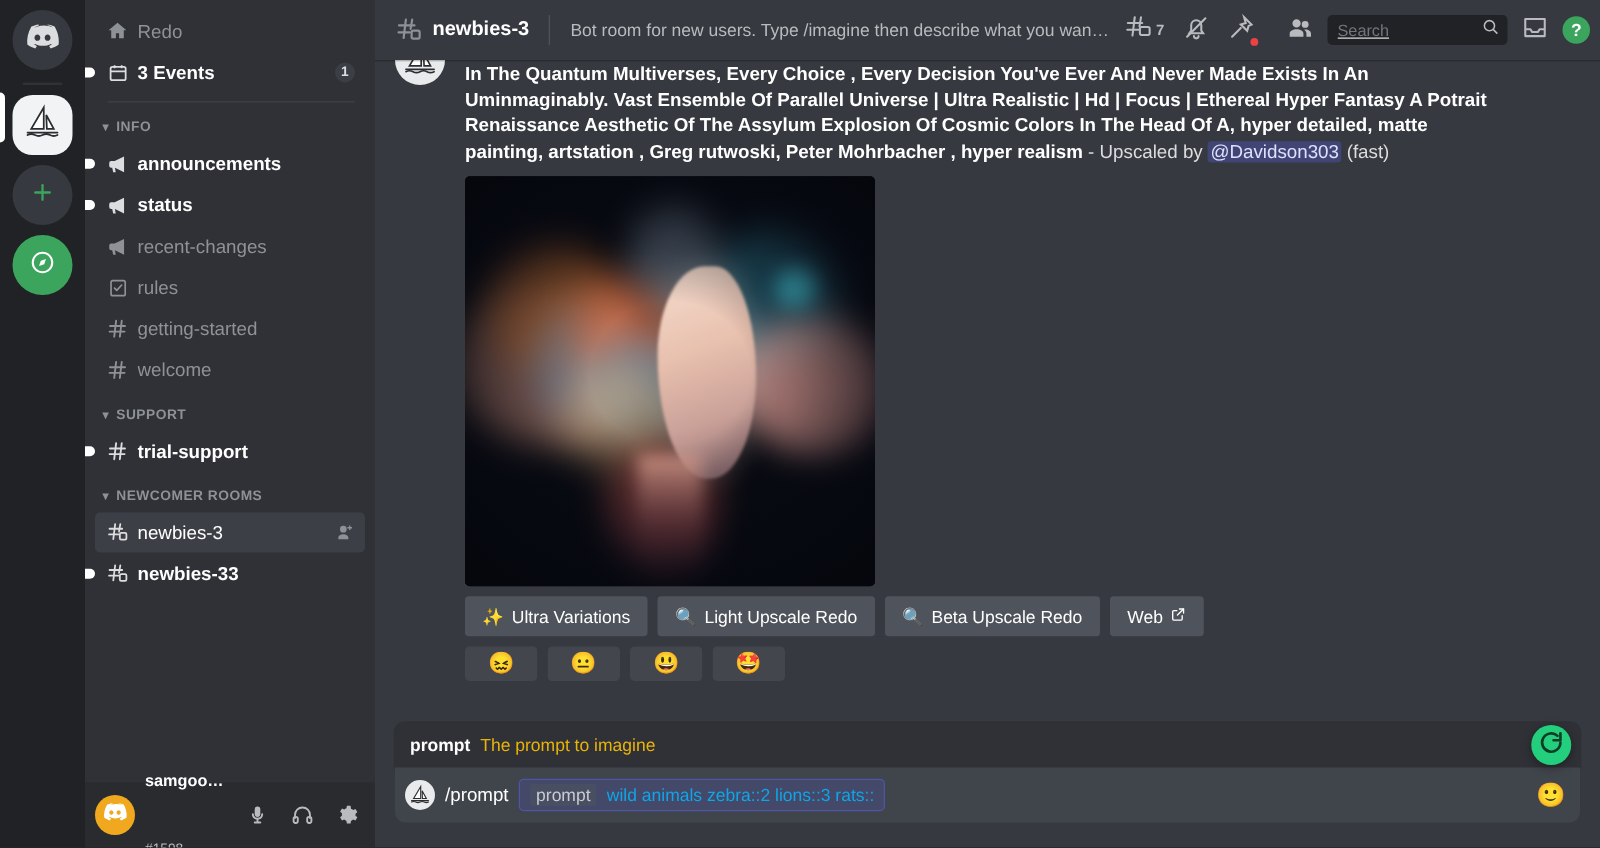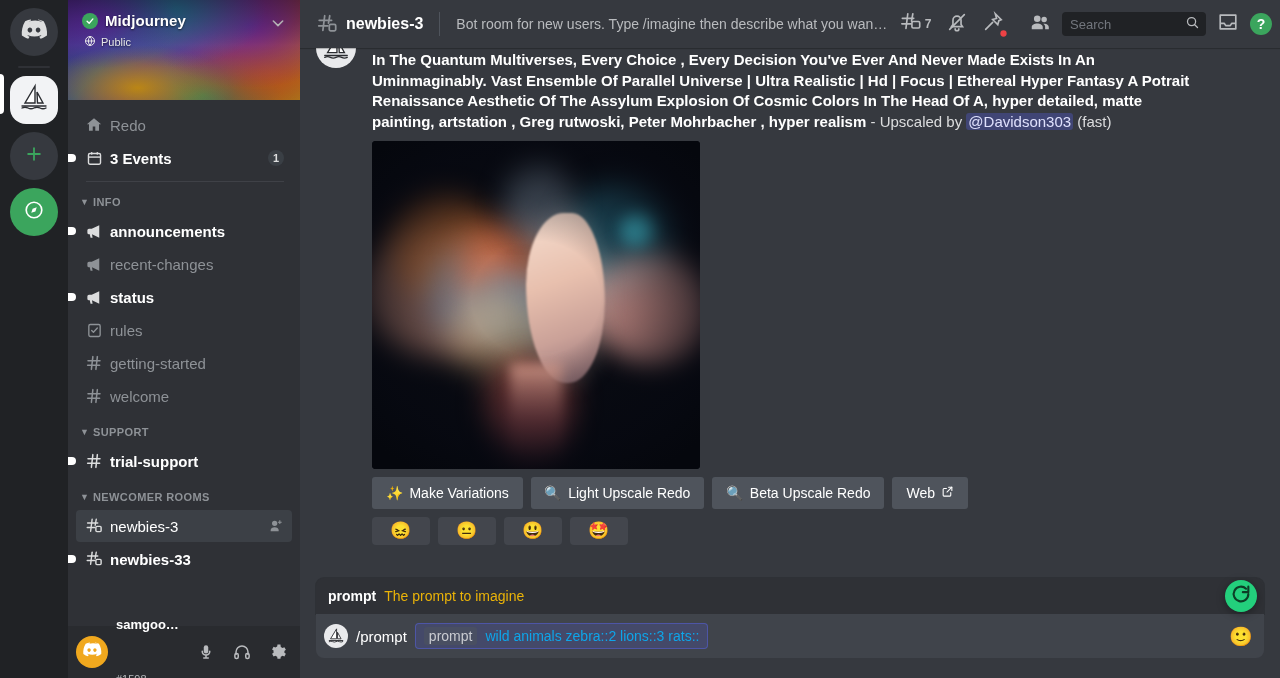--- a/index.html
+++ b/index.html
@@ -155,20 +155,21 @@
   }
   .hb {
     display: flex; align-items: center; gap: 3px; color: #b9bbbe; cursor: pointer;
     padding: 2px 3px; border-radius: 4px; flex: 0 0 auto;
   }
   .hb .cnt { font-size: 12px; font-weight: bold; color: #b9bbbe; }
   .searchbox {
     width: 144px; height: 24px; background: #202225; border-radius: 4px;
     display: flex; align-items: center; padding: 0 6px 0 8px; flex: 0 0 144px;
     cursor: text;
+    text-decoration: underline;
   }
   .searchbox input {
     flex: 1 1 auto; background: transparent; border: 0; outline: 0;
     color: #dcddde; font-size: 13px; font-family: "Liberation Sans", sans-serif;
     min-width: 0;
   }
   .searchbox input::placeholder { color: #72767d; }
   .helpbtn {
     width: 22px; height: 22px; border-radius: 50%; background: #3ba55d; color: #fff;
     display: flex; align-items: center; justify-content: center; font-size: 14px;
@@ -324,46 +325,20 @@
           <svg width="22" height="22" viewBox="0 0 24 24" fill="none" stroke="#fff" stroke-width="1.8">
               <circle cx="12" cy="12" r="8.5"></circle>
               <path d="M15 9 L10.5 10.5 L9 15 L13.5 13.5 Z" fill="#fff" stroke="none"></path>
             </svg>
         </span>
       </div>
     </div>
 
     <div class="sidebar">
 
-      <div class="guild-banner">
-        <div class="guild-head">
-          <div class="guild-row">
-            <span class="verified">
-              <svg viewBox="0 0 24 24" fill="none" stroke="#fff" stroke-width="3.2" stroke-linecap="round" stroke-linejoin="round">
-                  <polyline points="5,12.5 10,17.5 19,7"></polyline>
-                </svg>
-            </span>
-            <span class="guild-name">Midjourney</span>
-          </div>
-          <div class="guild-public">
-            <span>
-              <svg viewBox="0 0 24 24" fill="none" stroke="#e6e7e8" stroke-width="2">
-                  <circle cx="12" cy="12" r="9"></circle>
-                  <path d="M3 12h18M12 3a14 14 0 0 1 0 18a14 14 0 0 1 0-18Z"></path>
-                </svg>
-            </span>
-            <span>Public</span>
-          </div>
-        </div>
-        <span class="guild-caret">
-          <svg width="16" height="16" viewBox="0 0 24 24" fill="none" stroke="currentColor" stroke-width="2.4" stroke-linecap="round" stroke-linejoin="round">
-              <polyline points="5,9 12,16 19,9"></polyline>
-            </svg>
-        </span>
-      </div>
 
       <div class="chanscroll">
 
         <div class="nav-item">
           <span class="ic">
             <svg width="18" height="18" viewBox="0 0 24 24" fill="currentColor">
                 <path d="M12 3 2.5 11h2.8v8.5h5v-5.5h3.4v5.5h5V11h2.8L12 3Z"></path>
               </svg>
           </span>
           <span class="lbl">Redo</span>
@@ -394,37 +369,37 @@
         <div class="nav-item unread">
           <span class="dot"></span>
           <span class="ic">
             <svg width="19" height="19" viewBox="0 0 24 24" fill="currentColor">
                 <path d="M18 4 8.5 8.5H5a2 2 0 0 0-2 2v3a2 2 0 0 0 2 2h1l1 4.5h2.6L8.8 15.5 18 20V4Z"></path>
               </svg>
           </span>
           <span class="lbl">announcements</span>
         </div>
 
-        <div class="nav-item">
+        <div class="nav-item unread">
+          <span class="dot"></span>
           <span class="ic">
             <svg width="19" height="19" viewBox="0 0 24 24" fill="currentColor">
                 <path d="M18 4 8.5 8.5H5a2 2 0 0 0-2 2v3a2 2 0 0 0 2 2h1l1 4.5h2.6L8.8 15.5 18 20V4Z"></path>
               </svg>
           </span>
-          <span class="lbl">recent-changes</span>
-        </div>
-
-        <div class="nav-item unread">
-          <span class="dot"></span>
+          <span class="lbl">status</span>
+        </div>
+
+        <div class="nav-item">
           <span class="ic">
             <svg width="19" height="19" viewBox="0 0 24 24" fill="currentColor">
                 <path d="M18 4 8.5 8.5H5a2 2 0 0 0-2 2v3a2 2 0 0 0 2 2h1l1 4.5h2.6L8.8 15.5 18 20V4Z"></path>
               </svg>
           </span>
-          <span class="lbl">status</span>
+          <span class="lbl">recent-changes</span>
         </div>
 
         <div class="nav-item">
           <span class="ic">
             <svg width="17" height="17" viewBox="0 0 24 24" fill="none" stroke="currentColor" stroke-width="1.9" stroke-linecap="round" stroke-linejoin="round">
                 <rect x="4" y="3.5" width="16" height="17" rx="2"></rect>
                 <polyline points="8,12 10.5,14.5 16,8.5"></polyline>
               </svg>
           </span>
           <span class="lbl">rules</span>
@@ -660,21 +635,21 @@
                 <div class="b" style="left:38%;top:78%;width:22%;height:22%;background:#8e3f4e;opacity:.55;"></div>
                 <div class="face"></div>
                 <div class="neck"></div>
                 <div class="vig"></div>
               </div>
             </div>
 
             <div class="btnrow">
               <button class="mjbtn">
                 <span class="em">✨</span>
-                <span>Make Variations</span>
+                <span>Ultra Variations</span>
               </button>
               <button class="mjbtn">
                 <span class="em">🔍</span>
                 <span>Light Upscale Redo</span>
               </button>
               <button class="mjbtn">
                 <span class="em">🔍</span>
                 <span>Beta Upscale Redo</span>
               </button>
               <button class="mjbtn">

